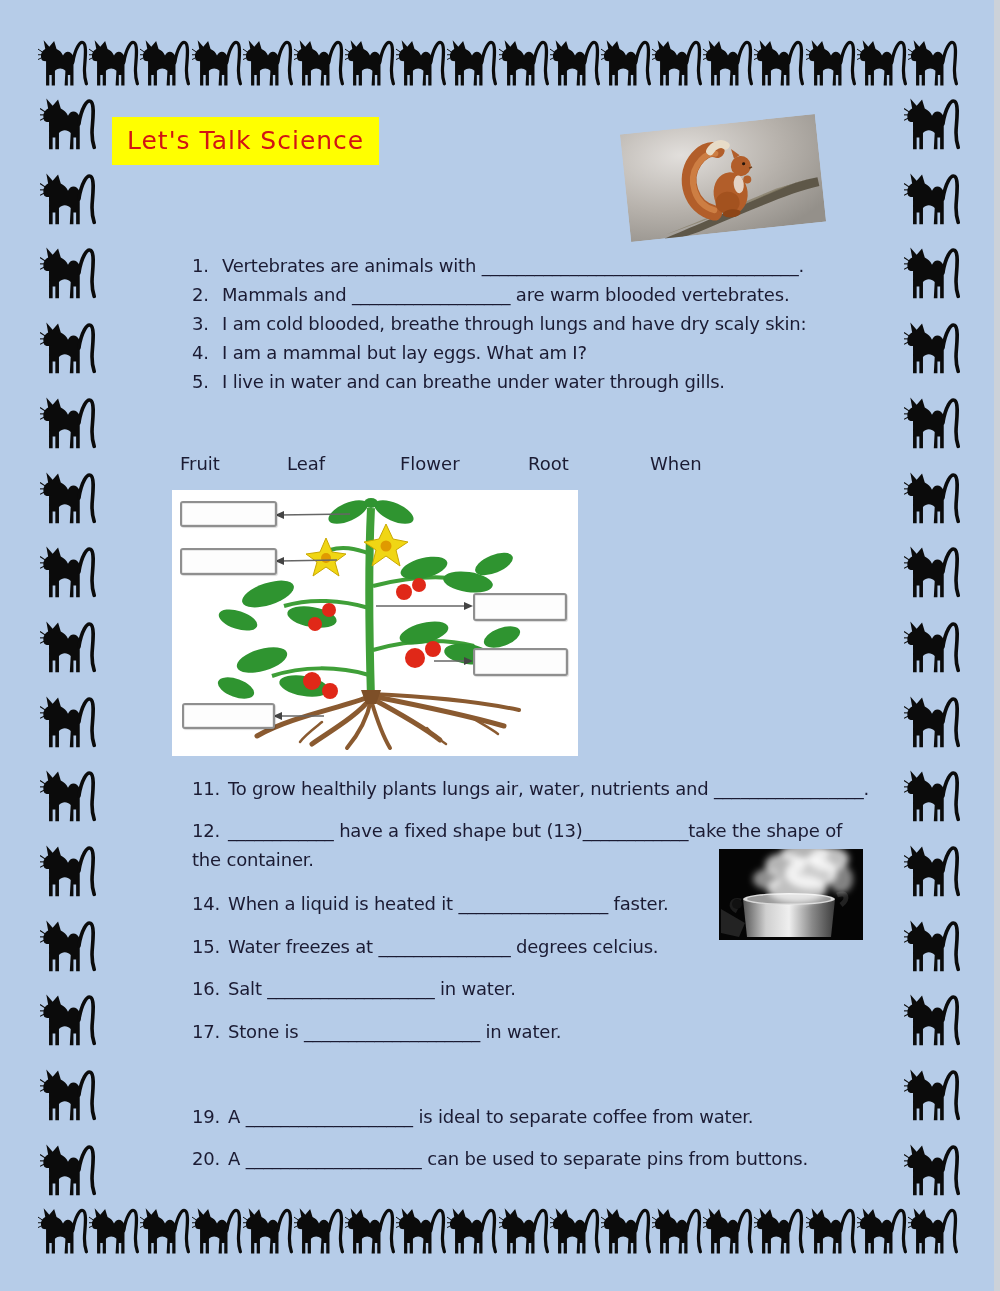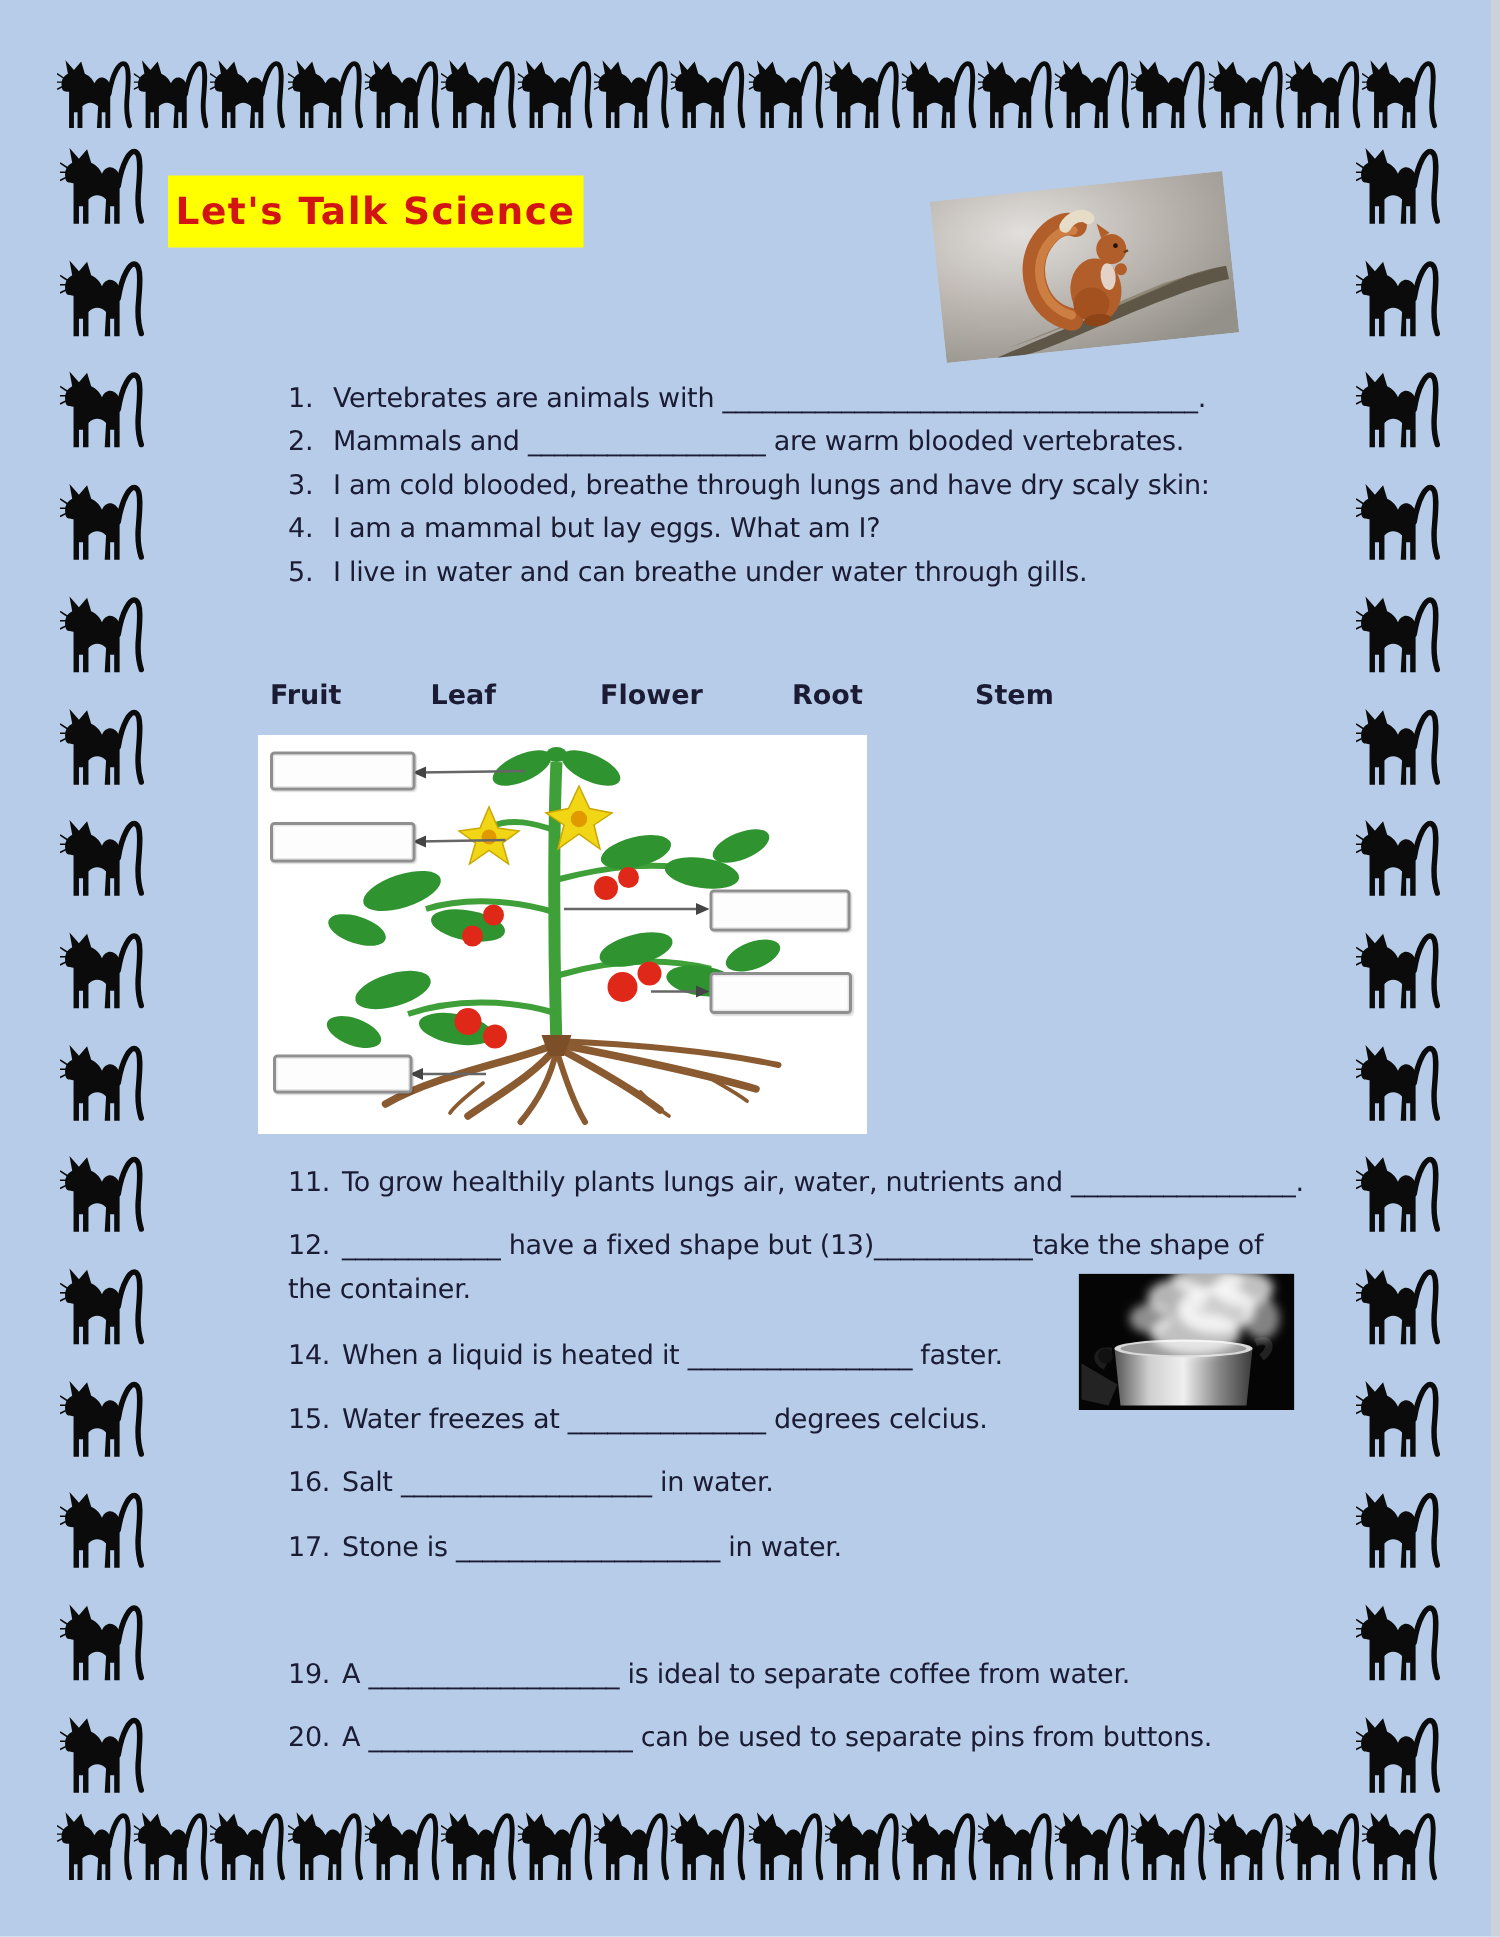--- a/index.html
+++ b/index.html
@@ -16,36 +16,36 @@
   
   .border-row{position:absolute;left:38px;width:920px;height:62px;display:flex;justify-content:space-between;align-items:flex-end;}
   .border-col{position:absolute;top:92px;width:60px;height:1108px;display:flex;flex-direction:column;justify-content:space-between;align-items:center;}
   .border-row .cat{width:50px;height:56px;}
   .border-col .cat{width:56px;height:62px;}
 
   
   .title{
     position:absolute;left:112px;top:117px;
     background:#ffff00;color:#d21414;
-    font-size:25px;font-weight:bold;letter-spacing:1px;
-    padding:10px 5px;line-height:1.1;
+    font-size:25px;font-weight:normal;letter-spacing:1px;
+    padding:10px 15px;line-height:1.1;
     white-space:nowrap;
   }
 
   
   .squirrel{position:absolute;left:625px;top:124px;width:196px;height:108px;transform:rotate(-6deg);overflow:hidden;}
   .pot{position:absolute;left:719px;top:849px;width:144px;height:91px;overflow:hidden;}
   .photo-svg{display:block;width:100%;height:100%;}
 
   
   .q{position:absolute;left:148px;font-size:18px;white-space:nowrap;letter-spacing:-0.2px;margin-left:44px;}
   .q .num{display:inline-block;margin-right:8px;}
   .q.hang .num{width:26px;margin-right:4px;}
   .inst{position:absolute;left:148px;font-size:18px;white-space:nowrap;}
-  .wordbank span{position:absolute;top:453px;font-size:18px;font-weight:bold;white-space:nowrap;}
+  .wordbank span{position:absolute;top:453px;font-size:18px;font-weight:normal;white-space:nowrap;}
 
   
   .plant{position:absolute;left:172px;top:490px;width:406px;height:266px;background:#ffffff;}
   .plant svg{position:absolute;left:0;top:0;}
   .label-box{
     position:absolute;background:#fdfdfd;
     border:2px solid #8f8f8f;border-radius:3px;
     box-shadow:inset 0 0 0 1px #e8e8e8, 1px 1px 1px rgba(0,0,0,.15);
   }
   .lb1{left:8px;top:11px;width:93px;height:22px;}
@@ -324,21 +324,21 @@
   <div class="q hang" style="top:284px"><span class="num">2.</span><span>Mammals and __________________ are warm blooded vertebrates.</span></div>
   <div class="q hang" style="top:313px"><span class="num">3.</span><span>I am cold blooded, breathe through lungs and have dry scaly skin:</span></div>
   <div class="q hang" style="top:342px"><span class="num">4.</span><span>I am a mammal but lay eggs. What am I?</span></div>
   <div class="q hang" style="top:371px"><span class="num">5.</span><span>I live in water and can breathe under water through gills.</span></div>
 
   <div class="wordbank">
     <span style="left:180px">Fruit</span>
     <span style="left:287px">Leaf</span>
     <span style="left:400px">Flower</span>
     <span style="left:528px">Root</span>
-    <span style="left:650px">Stem</span>
+    <span style="left:650px">When</span>
   </div>
 
   <div class="plant">
     <svg width="406" height="266" viewBox="0 0 406 266">
 
       <path d="M199,18 C197,60 197,140 199,208" fill="none" stroke="#3f9f38" stroke-width="8"></path>
 
       <g fill="#2f9430">
         <ellipse cx="176" cy="22" rx="21" ry="9" transform="rotate(-24 176 22)"></ellipse>
         <ellipse cx="222" cy="22" rx="21" ry="9" transform="rotate(24 222 22)"></ellipse>

